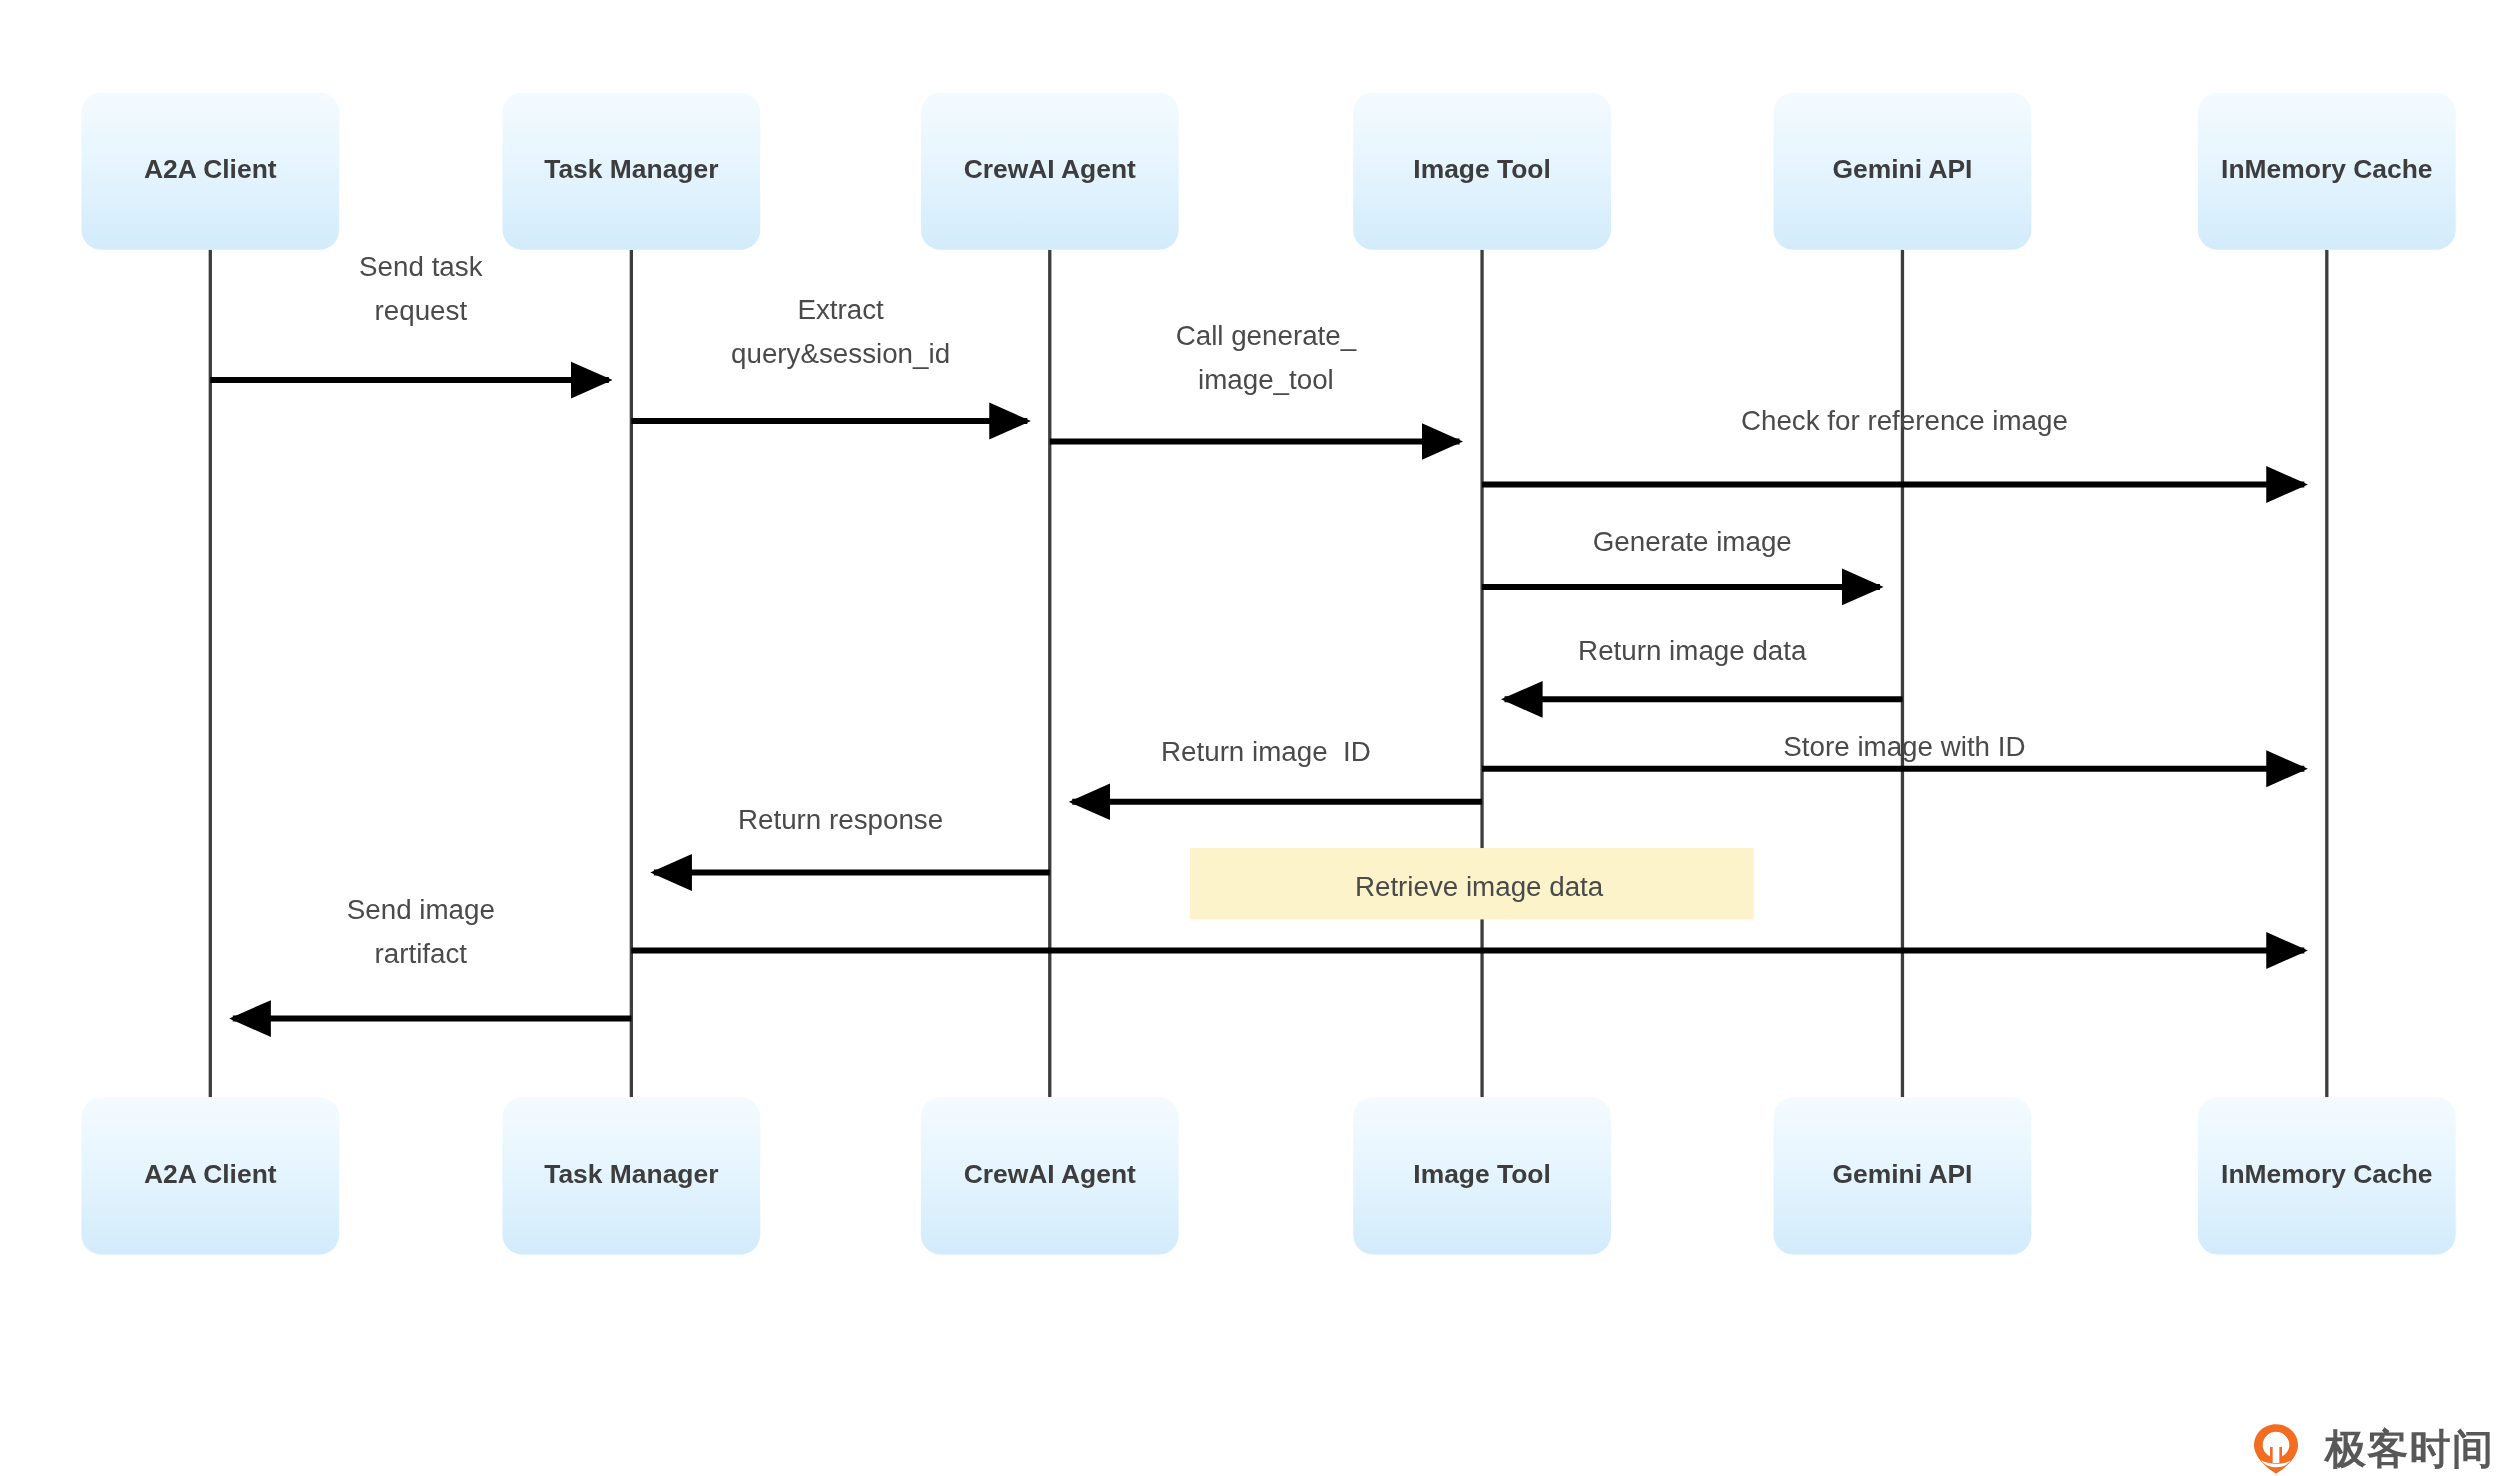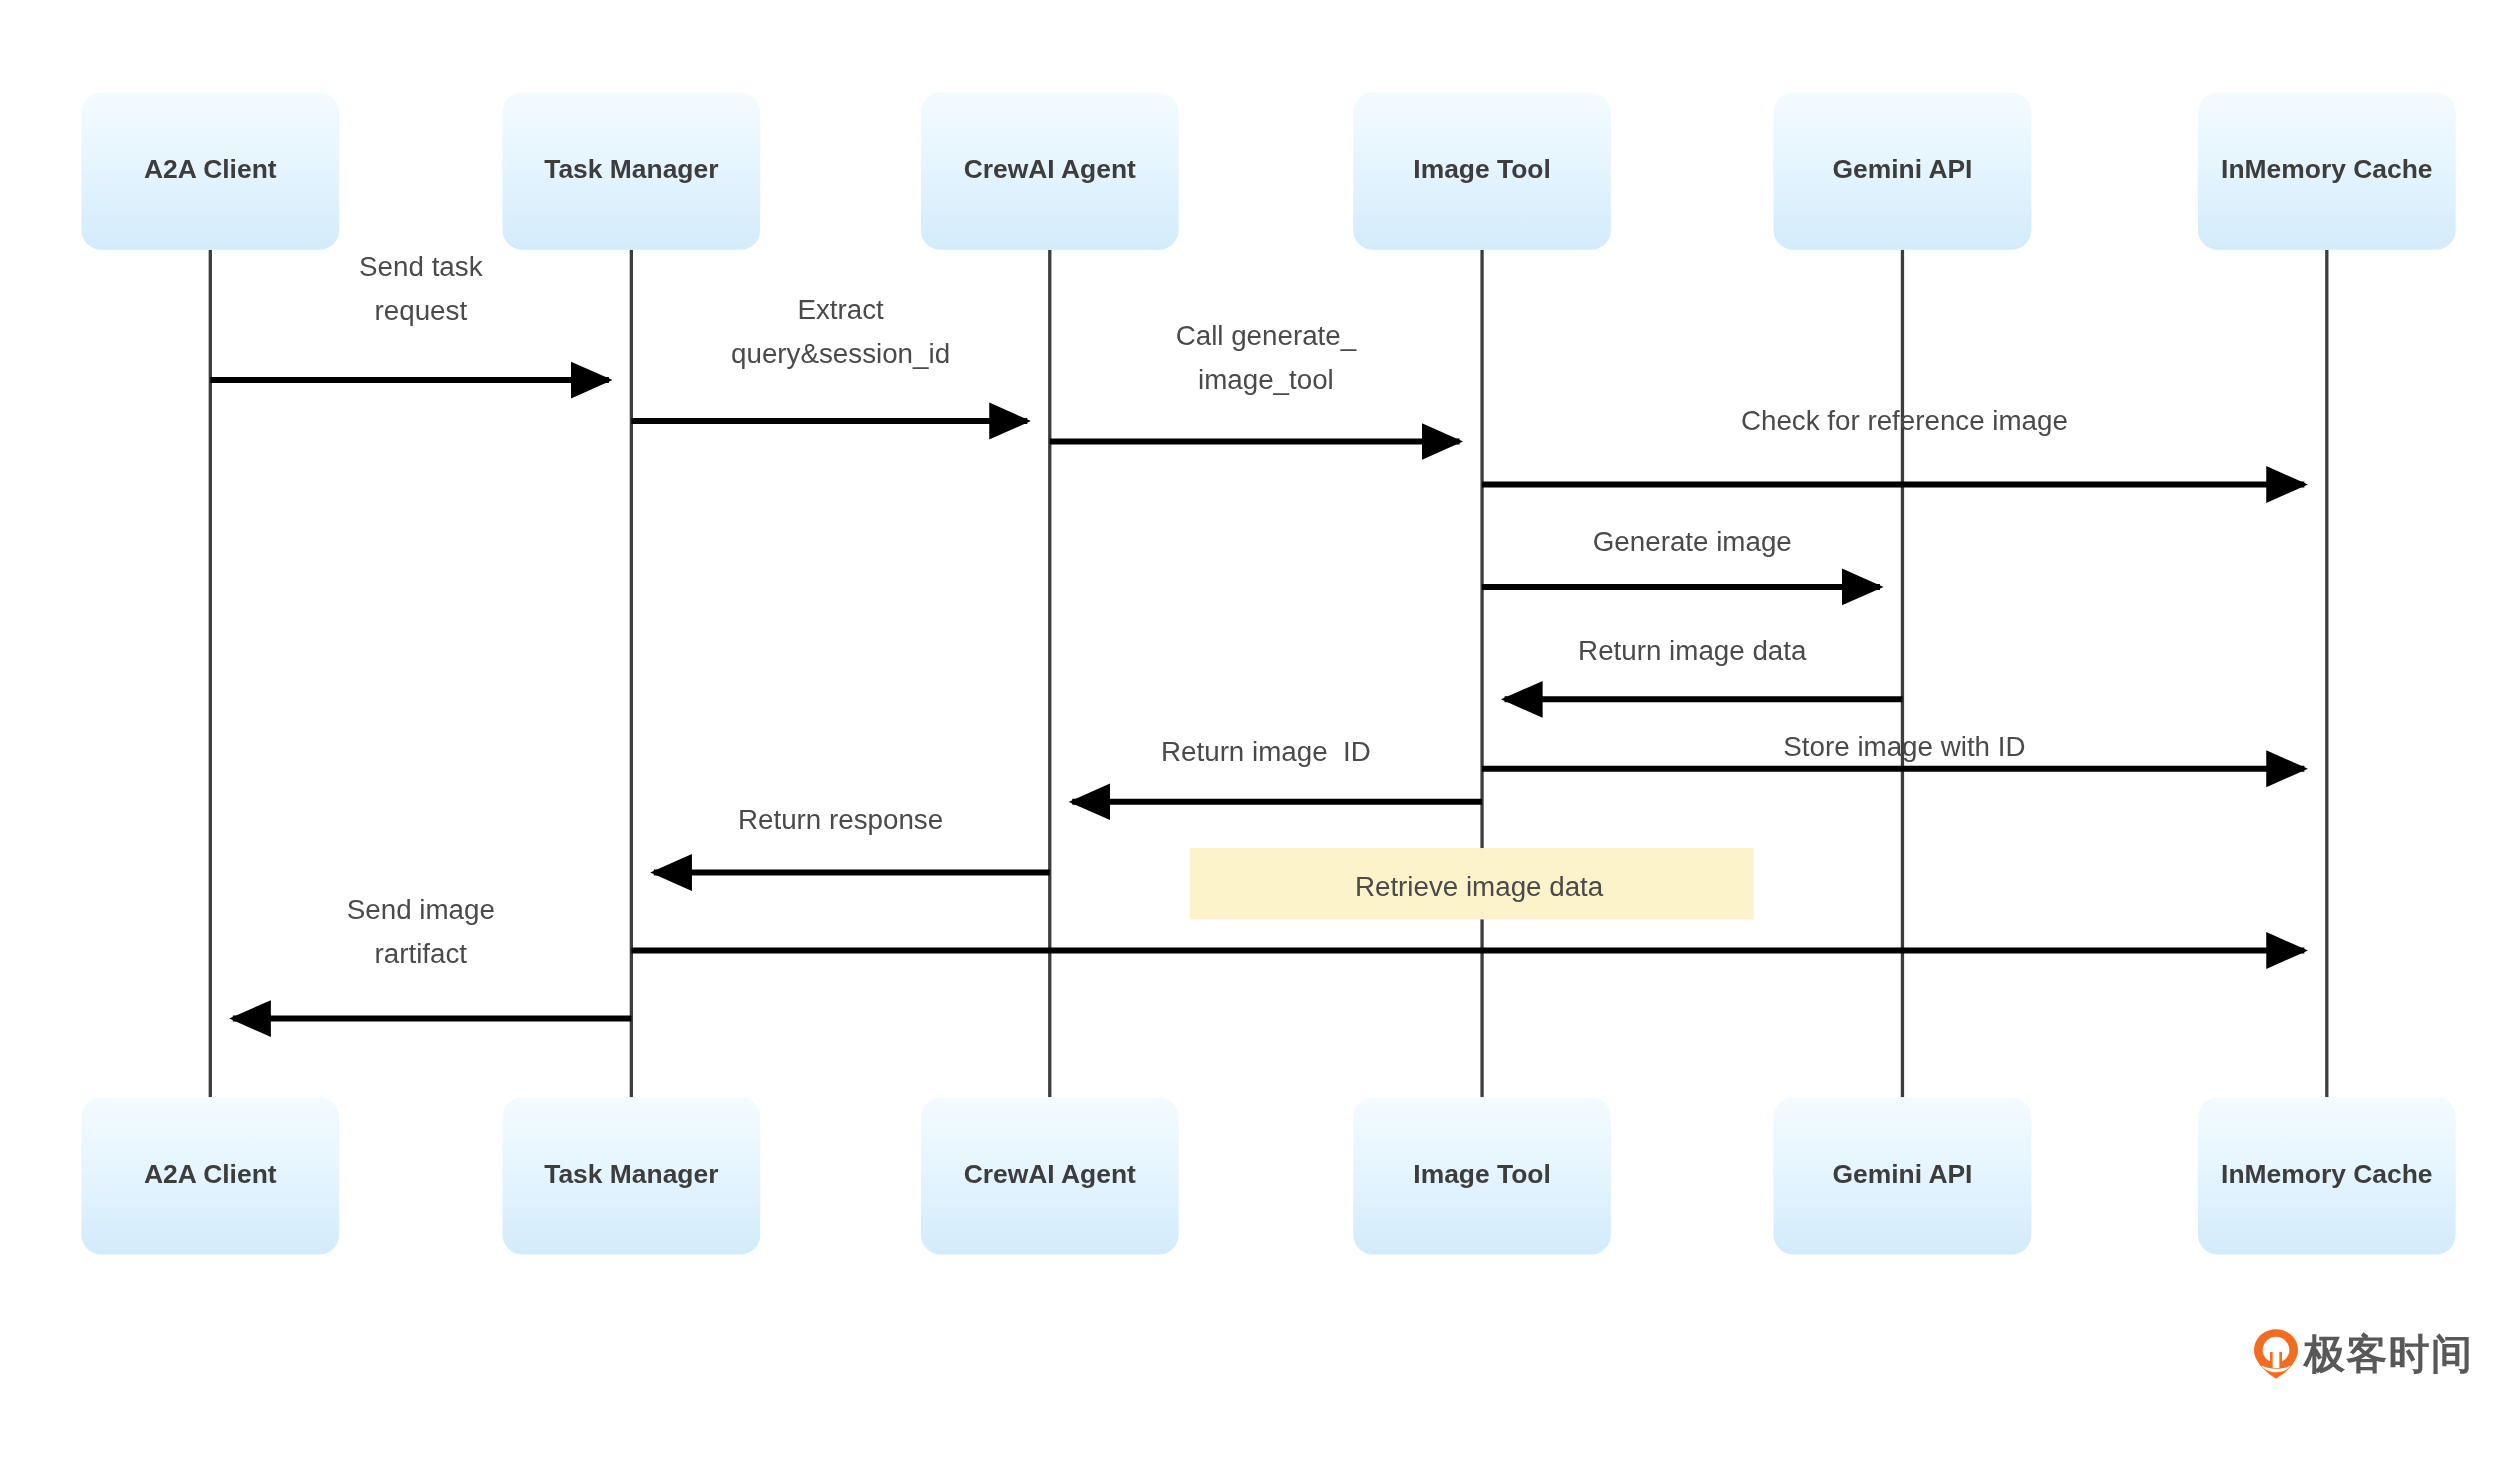--- a/index.html
+++ b/index.html
@@ -27,22 +27,22 @@
     text-anchor:middle;
     dominant-baseline:middle;
     white-space:pre;
   }
   .lifeline{stroke:#3d3d3d;stroke-width:5;}
   .arrow-line{stroke:#000000;stroke-width:9;fill:none;}
 
   
   #watermark{
     position:absolute;
-    left:2252px;top:1328px;
-    display:flex;align-items:center;gap:4px;
+    left:2252px;top:1423px;
+    display:flex;align-items:center;gap:25px;
   }
   #wm-icon{width:48px;height:52px;position:relative;}
   #wm-text{
     font-family:"DejaVu Sans","Liberation Sans",sans-serif;
     font-weight:bold;font-size:41px;color:#585858;
     letter-spacing:1.3px;line-height:1;
   }
 </style>
 </head>
 <body>

